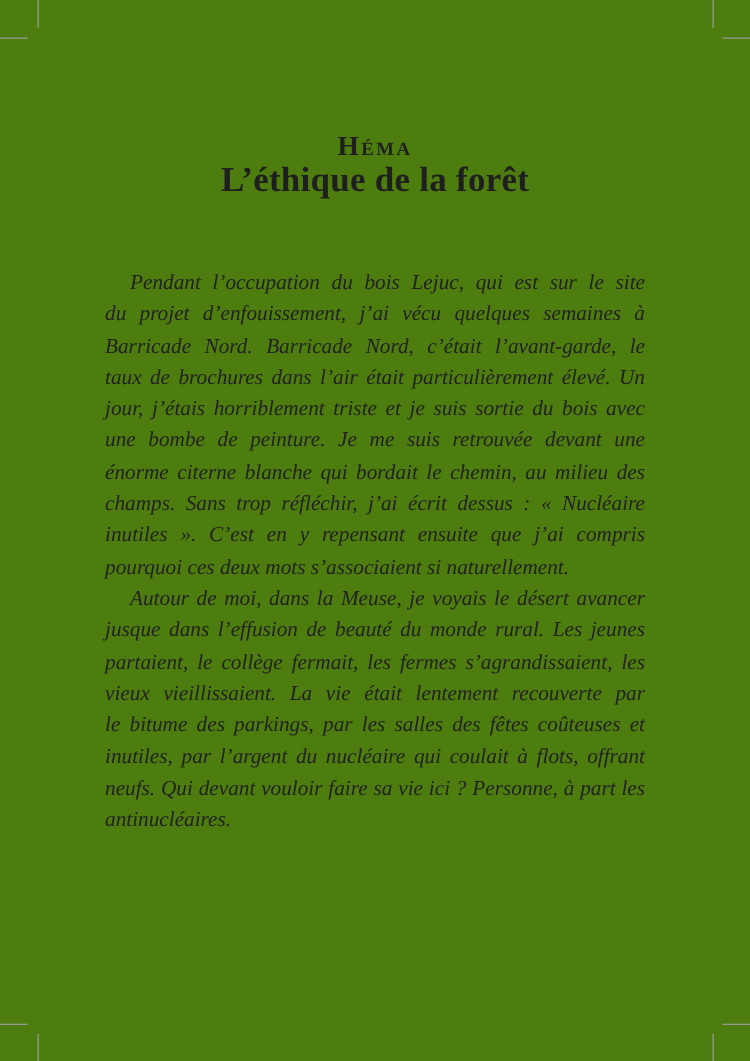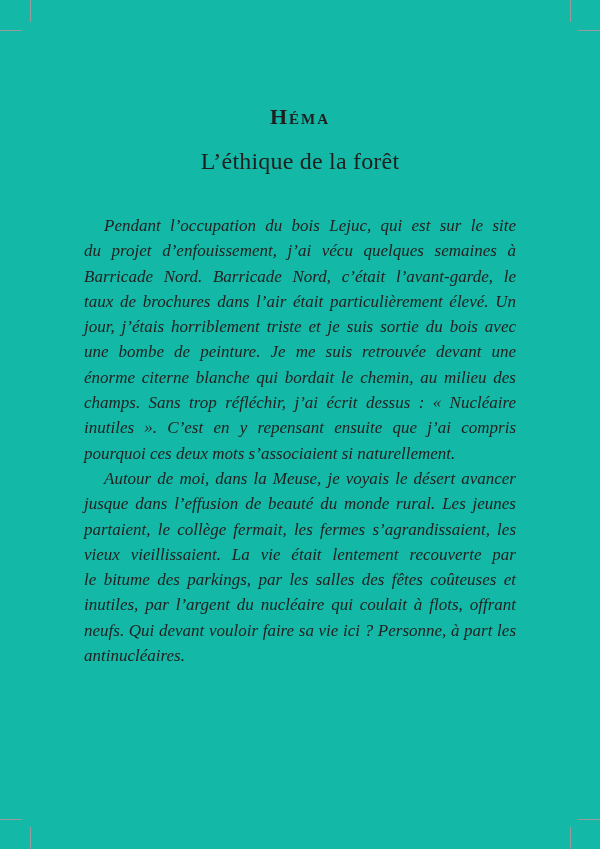--- a/index.html
+++ b/index.html
@@ -10,21 +10,21 @@
     width: 600px;
     height: 849px;
     background: #ffffff;
     position: relative;
     overflow: hidden;
     font-family: "Liberation Serif", serif;
   }
   .page {
     position: absolute;
     inset: 0;
-    background: #14b8a6;
+    background: #4d7c0f;
   }
   
   .crop {
     position: absolute;
     background: #9a9a9a;
   }
   .crop.v { width: 1px; height: 22px; }
   .crop.h { width: 22px; height: 1px; }
   .tl-v { left: 30px; top: 0; }
   .tl-h { left: 0; top: 30px; }
@@ -44,23 +44,23 @@
     color: #1f1f1f;
   }
   .kicker {
     font-size: 22px;
     font-weight: bold;
     font-variant: small-caps;
     letter-spacing: 2px;
     line-height: 26px;
   }
   .chapter-title {
-    margin: 16px;
-    font-size: 24px;
-    font-weight: normal;
+    margin: 0;
+    font-size: 28px;
+    font-weight: bold;
     line-height: 30px;
     letter-spacing: 0.2px;
   }
   
   .body-text {
     position: absolute;
     left: 84px;
     top: 213px;
     width: 432px;
     font-size: 17px;

